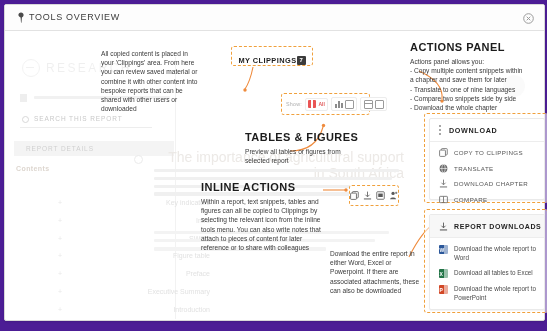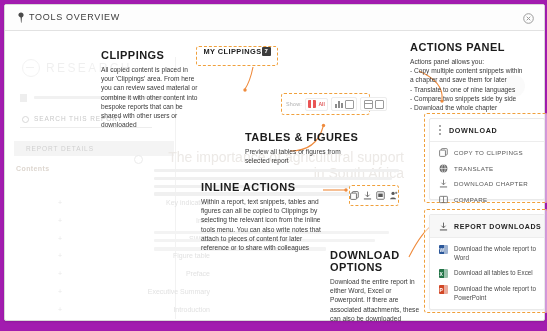--- a/index.html
+++ b/index.html
@@ -1,17 +1,17 @@
 <!DOCTYPE html>
 <html><head>
 <meta charset="utf-8">
 <style>
   html,body{margin:0;padding:0;background:#fff;}
   body{font-family:"Liberation Sans",sans-serif;}
-  #screen{position:relative;width:547px;height:331px;background:#a21caf;overflow:hidden;}
+  #screen{position:relative;width:547px;height:331px;background:#4c1d95;overflow:hidden;}
 
   
   .frame{position:absolute;left:4px;top:4px;width:539px;height:315px;background:#fff;border:1px solid #d8d8d8;border-radius:2px;box-shadow:0 1px 2px rgba(0,0,0,.12);}
   .titlebar{position:absolute;left:0;top:0;width:100%;height:25px;background:#fdfdfd;border-bottom:1px solid #e2e2e2;}
   .title-txt{position:absolute;left:24px;top:7px;font-size:9px;letter-spacing:.7px;color:#3d3d3d;font-weight:400;}
   .pin-icon{position:absolute;left:11px;top:7px;width:10px;height:11px;}
   .close-icon{position:absolute;right:10px;top:8px;width:11px;height:11px;cursor:pointer;}
 
   
   .bgwrap{position:absolute;left:1px;top:26px;width:537px;height:288px;overflow:hidden;text-align:right;}
@@ -53,21 +53,21 @@
   #ann-clippings{left:96px;top:44px;width:100px;}
   #ann-actions-panel{left:405px;top:36px;width:128px;}
   #ann-tables{left:240px;top:126px;width:118px;}
   #ann-inline{left:196px;top:176px;width:122px;}
   #ann-download{left:325px;top:244px;width:96px;}
 
   
   .hl{position:absolute;border:1.4px dashed #f0a03c;border-radius:3px;background:rgba(255,255,255,.55);}
 
   
-  #hl-myclippings{left:191px;top:41px;width:80px;height:18px;display:flex;align-items:flex-start;justify-content:center;background:#fff;}
+  #hl-myclippings{left:226px;top:41px;width:80px;height:18px;display:flex;align-items:flex-end;justify-content:center;background:#fff;}
   .mc-label{font-size:7.4px;font-weight:bold;letter-spacing:.45px;color:#1f1f1f;}
   .mc-badge{width:9px;height:9px;background:#3c3c3c;color:#fff;font-size:6px;line-height:9px;text-align:center;border-radius:1px;font-weight:bold;}
 
   
   #hl-toolbar{left:276px;top:88px;width:83px;height:20px;background:#fff;display:flex;align-items:center;padding-left:4px;gap:3px;}
   .tb-show{font-size:5.4px;color:#b0b0b0;letter-spacing:.2px;}
   .tb-btn{display:flex;align-items:center;gap:2px;padding:1.5px 2.5px;border:1px solid #ececec;border-radius:2px;background:#fff;}
   .sw-red{width:8px;height:8px;background:#ea5555;border-radius:1px;position:relative;}
   .sw-red:after{content:"";position:absolute;left:3px;top:0;width:1.2px;height:8px;background:#fff;}
   .tb-all{font-size:5px;color:#e05a5a;font-weight:bold;}
@@ -186,21 +186,20 @@
       <circle cx="318.5" cy="120.5" r="1.7" fill="#ef8b3d"></circle>
       <path d="M318,185 L340,185" fill="none" stroke="#ef8b3d" stroke-width="1.1"></path>
       <circle cx="341" cy="185" r="1.7" fill="#ef8b3d"></circle>
       <path d="M414,66 C432,74 438,84 437,94" fill="none" stroke="#ef8b3d" stroke-width="1.1"></path>
       <circle cx="437" cy="96" r="1.7" fill="#ef8b3d"></circle>
       <path d="M404,252 C412,236 420,224 430,218" fill="none" stroke="#ef8b3d" stroke-width="1.1"></path>
       <circle cx="431.5" cy="217.3" r="1.7" fill="#ef8b3d"></circle>
     </svg>
 
     <div class="ann" id="ann-clippings">
-      <h4>CLIPPINGS</h4>
       <p>All copied content is placed in your 'Clippings' area. From here you can review saved material or combine it with other content into bespoke reports that can be shared with other users or downloaded</p>
     </div>
 
     <div class="ann" id="ann-actions-panel">
       <h4>ACTIONS PANEL</h4>
       <p>Actions panel allows you:</p>
       <ul>
         <li>- Copy multiple content snippets within</li>
         <li>  a chapter and save them for later</li>
         <li>- Translate to one of nine languages</li>
@@ -213,21 +212,20 @@
       <h4>TABLES &amp; FIGURES</h4>
       <p>Preview all tables or figures from selected report</p>
     </div>
 
     <div class="ann" id="ann-inline">
       <h4>INLINE ACTIONS</h4>
       <p>Within a report, text snippets, tables and figures can all be copied to Clippings by selecting the relevant icon from the inline tools menu. You can also write notes that attach to pieces of content for later reference or to share with colleagues</p>
     </div>
 
     <div class="ann" id="ann-download">
-      <h4>DOWNLOAD OPTIONS</h4>
       <p>Download the entire report in either Word, Excel or Powerpoint. If there are associated attachments, these can also be downloaded</p>
     </div>
 
     <div class="hl" id="hl-myclippings">
       <span class="mc-label">MY CLIPPINGS</span>
       <span class="mc-badge">7</span>
     </div>
 
     <div class="hl" id="hl-toolbar">
       <span class="tb-show">Show:</span>

